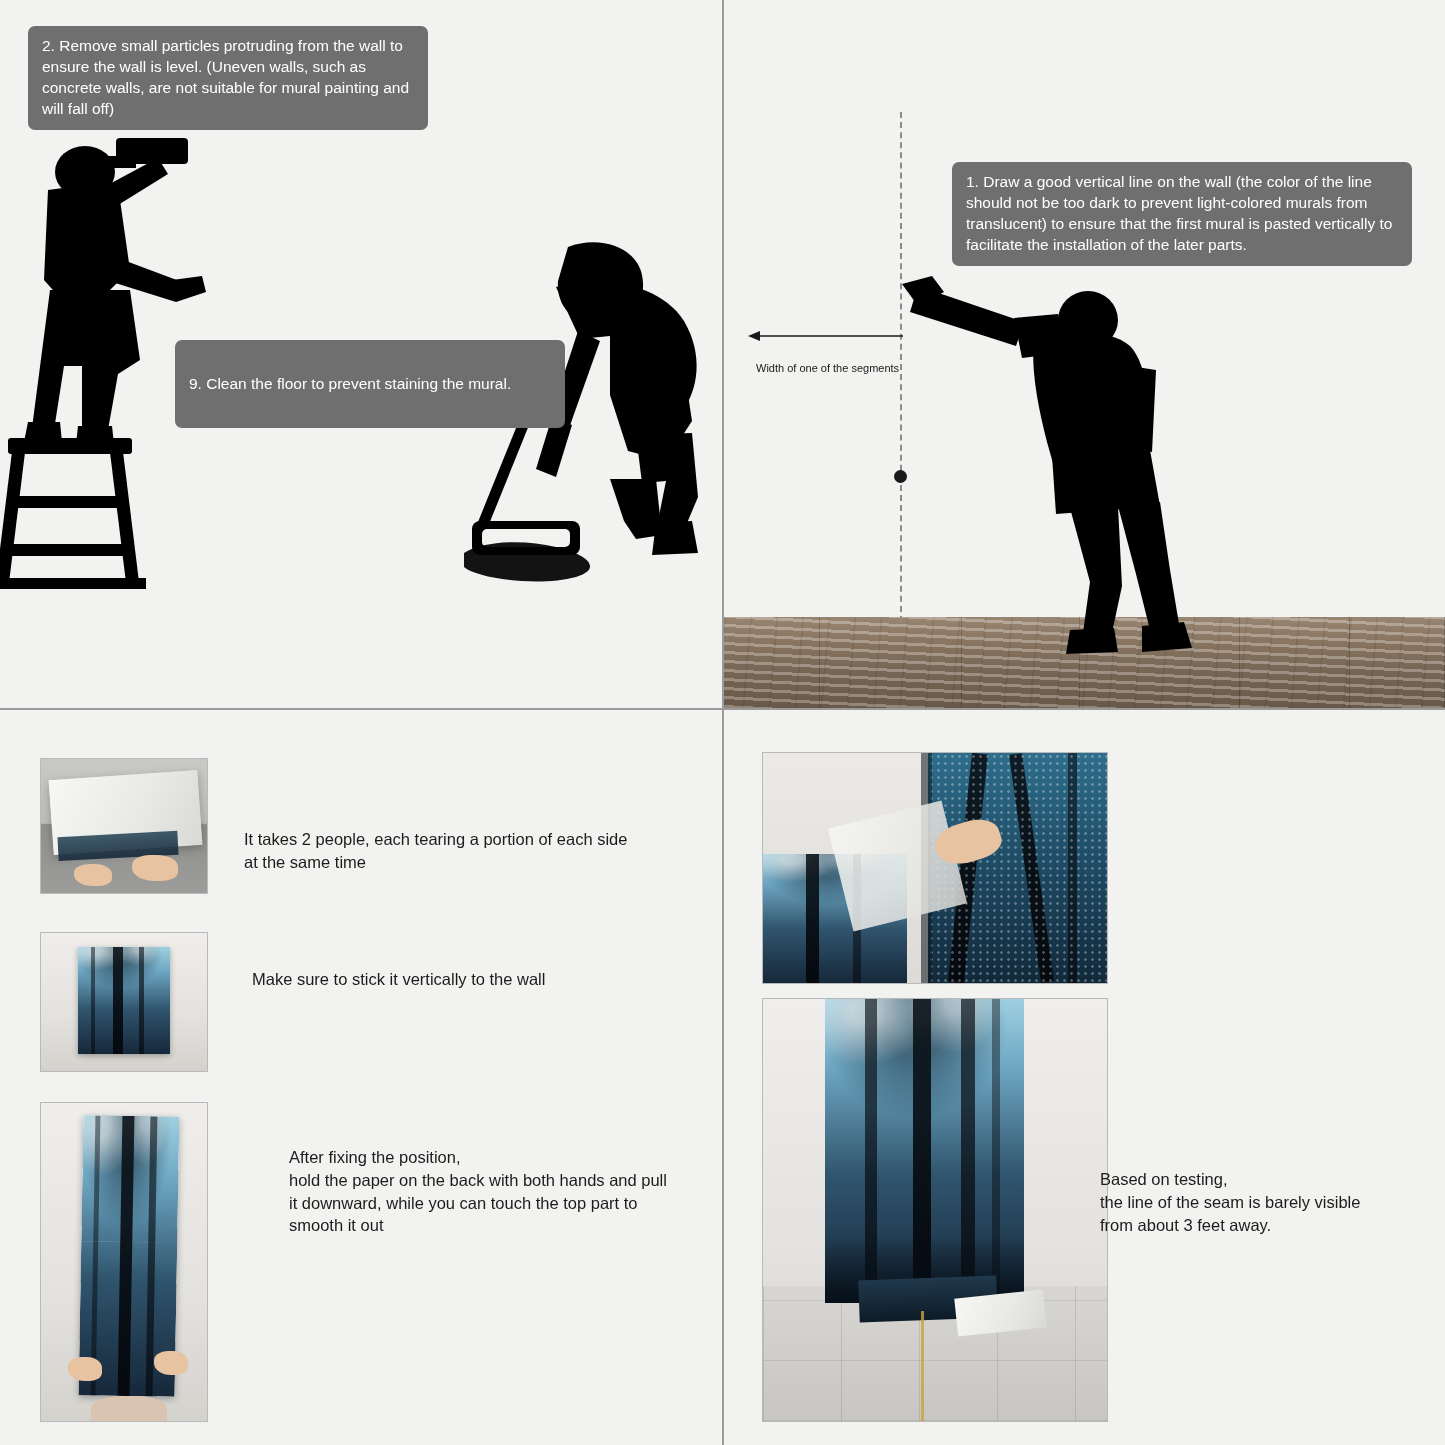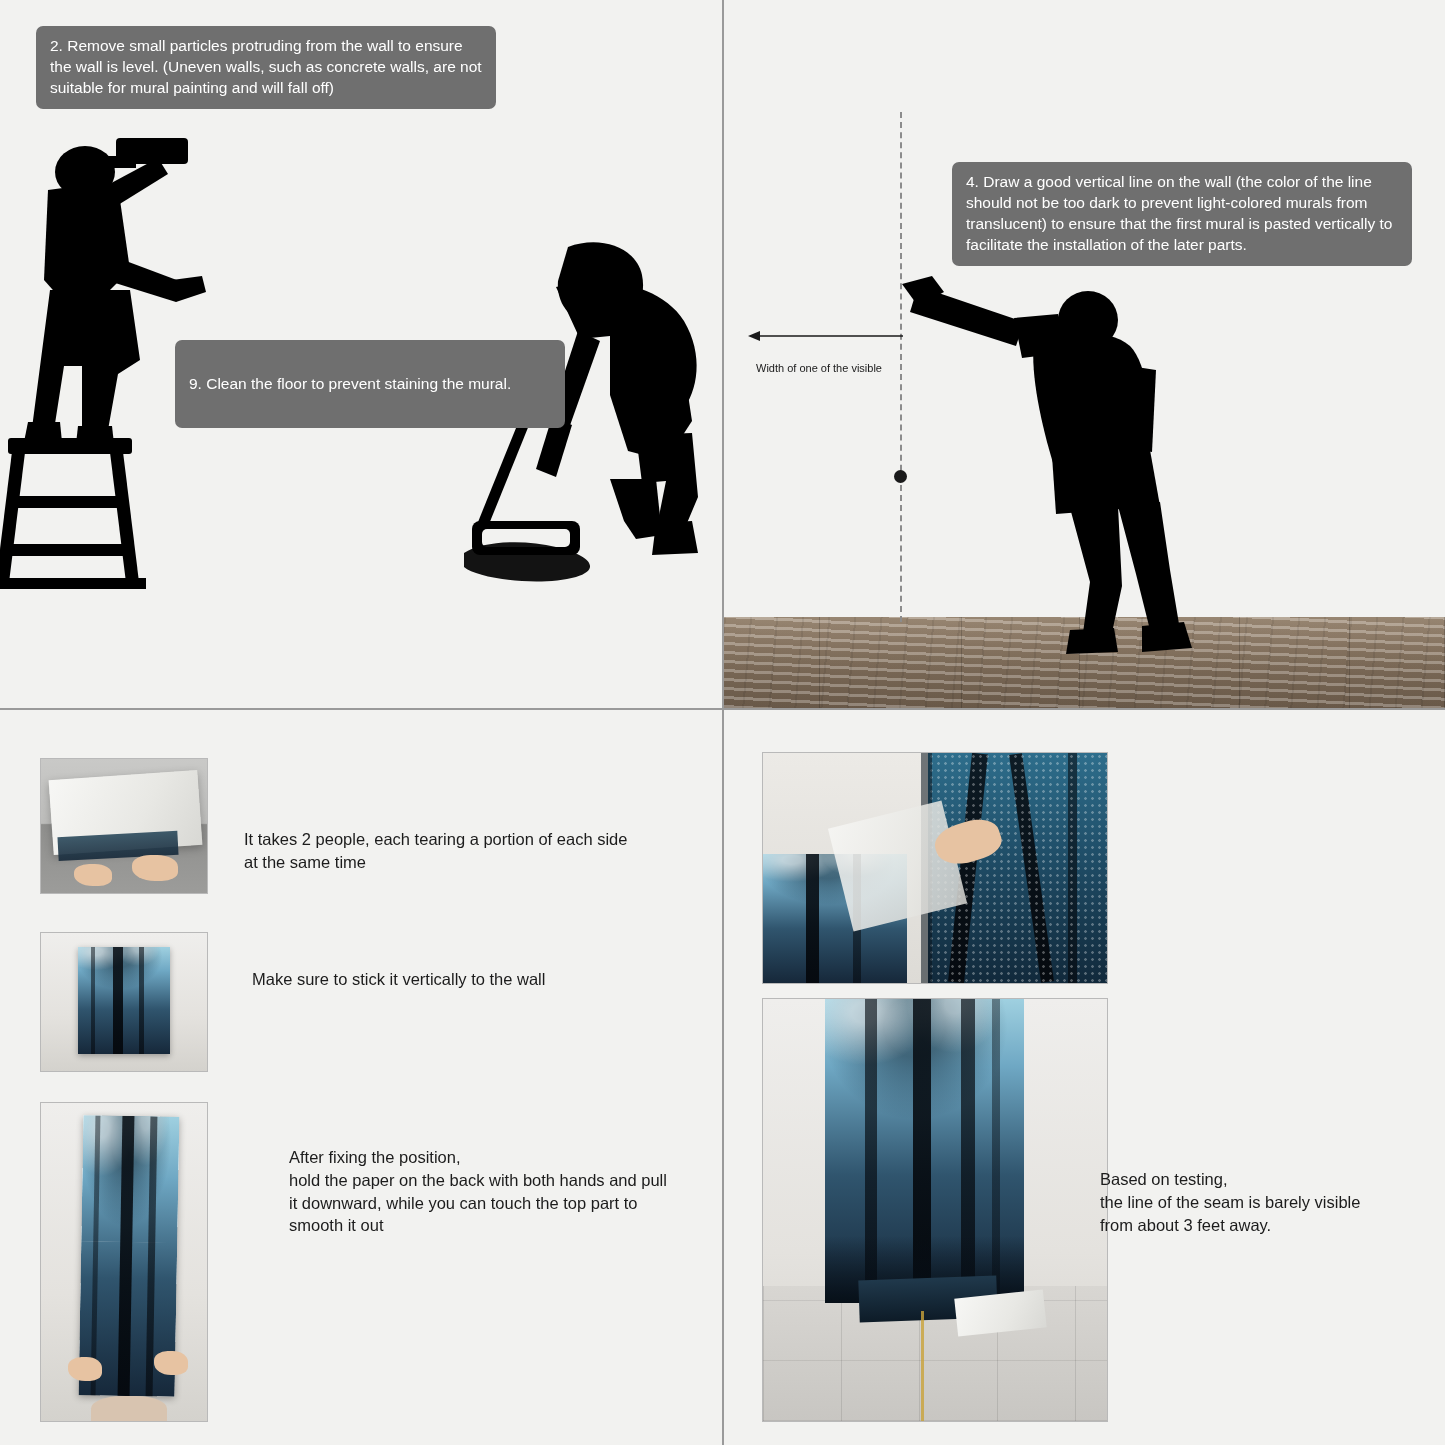--- a/index.html
+++ b/index.html
@@ -61,21 +61,21 @@
     position: absolute;
     background: #6f6f6f;
     color: #ffffff;
     border-radius: 7px;
     padding: 10px 14px;
     font-size: 15.5px;
     line-height: 1.35;
     white-space: pre-line;
     box-sizing: border-box;
   }
-  #callout-step2 { left: 36px; top: 26px; width: 460px; }
+  #callout-step2 { left: 28px; top: 26px; width: 400px; }
   #callout-step3 { left: 175px; top: 340px; width: 390px; height: 88px; display: flex; align-items: center; }
   #callout-step4 { left: 228px; top: 162px; width: 460px; }
 
   
   .silh {
     position: absolute;
   }
 
   
   .floor {
@@ -292,21 +292,21 @@
       <div class="floor-plank" style="left:626px; width:95px;"></div>
     </div>
 
     <div class="guide-line"></div>
     <div class="guide-dot"></div>
 
     <svg class="measure-arrow" viewBox="0 0 155 12">
       <line x1="6" y1="6" x2="155" y2="6" stroke="#1a1a1a" stroke-width="1.4"></line>
       <polygon points="0,6 12,1 12,11" fill="#1a1a1a"></polygon>
     </svg>
-    <div class="measure-label">Width of one of the visible</div>
+    <div class="measure-label">Width of one of the segments</div>
 
     <svg class="silh" style="left:150px; top:270px;" width="400" height="412" viewBox="0 0 400 412">
       <g fill="#000000">
 
         <path d="M28 14 L58 6 L70 22 L44 36 Z"></path>
         <path d="M44 16 L150 52 L142 76 L36 42 Z"></path>
 
         <path d="M140 48 L184 44 L196 82 L148 88 Z"></path>
 
         <ellipse cx="214" cy="50" rx="30" ry="29"></ellipse>
@@ -319,21 +319,21 @@
 
         <path d="M196 238 L244 236 L248 316 L236 372 L208 370 L216 312 Z"></path>
 
         <path d="M244 236 L286 232 L296 300 L306 360 L278 368 L262 304 Z"></path>
 
         <path d="M196 360 L240 358 L244 382 L192 384 Z"></path>
         <path d="M268 356 L310 352 L318 378 L268 382 Z"></path>
       </g>
     </svg>
 
-    <div class="callout" id="callout-step4">4. Draw a good vertical line on the wall (the color of the line should not be too dark to prevent light-colored murals from translucent) to ensure that the first mural is pasted vertically to facilitate the installation of the later parts.</div>
+    <div class="callout" id="callout-step4">1. Draw a good vertical line on the wall (the color of the line should not be too dark to prevent light-colored murals from translucent) to ensure that the first mural is pasted vertically to facilitate the installation of the later parts.</div>
   </div>
 
   <div class="quad" id="quad-bl">
 
     <div class="photo" style="left:40px; top:48px; width:168px; height:136px;">
       <div class="ph-inner">
         <div style="position:absolute;inset:0;background:linear-gradient(180deg,#c9c9c7 0%,#bdbdbb 48%,#8f8f8d 49%,#9c9c9a 100%);"></div>
         <div class="peel-sheet" style="left:6%; top:12%; width:90%; height:56%; transform:rotate(-4deg); box-shadow:0 3px 8px rgba(0,0,0,0.25);"></div>
         <div style="position:absolute;left:10%;top:56%;width:72%;height:18%;background:linear-gradient(180deg,#2b4a5c,#16293a);transform:rotate(-3deg);opacity:0.9;"></div>
         <div class="hand" style="left:55%; top:72%; width:46px; height:26px;"></div>

